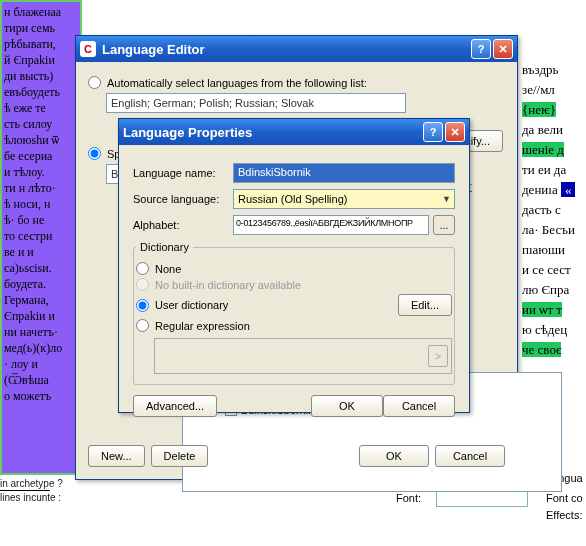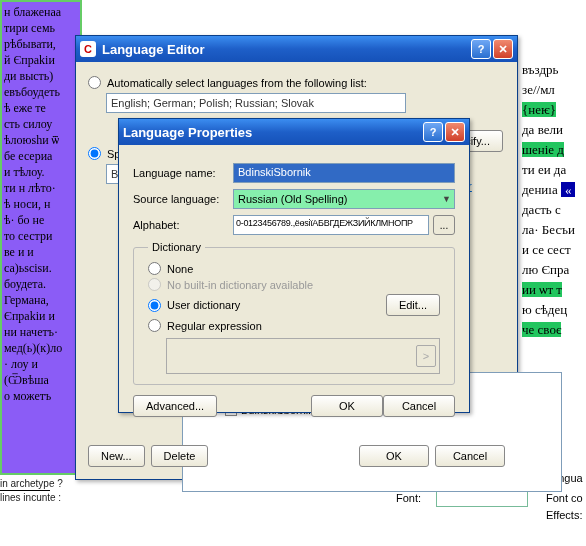--- a/index.html
+++ b/index.html
@@ -44,26 +44,26 @@
   .bottom-buttons { position:absolute; bottom:12px; left:12px; right:12px; display:flex; gap:6px;}
   .bottom-buttons .gap { flex:1;}
   
   
   #lang-props { left: 118px; top: 118px; width: 352px; height: 295px; }
   #lang-props .content { padding: 12px 14px; height:calc(100% - 26px); position:relative;}
   .form-row { display:flex; align-items:center; margin:6px 0;}
   .form-row > label { width:100px;}
   .txtinput { flex:1; height:20px; border:1px solid #7f9db9; padding:2px 4px;}
   .txtinput.selected { background:#316ac5; color:#fff;}
-  .combo { flex:1; height:20px; border:1px solid #7f9db9; background:#86efac; display:flex; align-items:center; padding:0 4px; position:relative;}
+  .combo { flex:1; height:20px; border:1px solid #7f9db9; background:#fef9c3; display:flex; align-items:center; padding:0 4px; position:relative;}
   .combo::after { content:"▼"; position:absolute; right:3px; font-size:9px; color:#444;}
   .alpha-field { flex:1; height:20px; border:1px solid #7f9db9; background:#fff; font-size:9px; padding:2px; overflow:hidden;letter-spacing:-0.3px;}
   .alpha-btn { width:22px; height:20px; margin-left:4px; border:1px solid #888; background:#ece9d8;border-radius:3px;font-size:10px;cursor:pointer;}
   
-  fieldset { border:1px solid #bbb; border-radius:3px; padding:6px 14px 10px; }
+  fieldset { border:1px solid #bbb; border-radius:3px; padding:6px 2px 10px; }
   fieldset legend { padding:0 4px;}
   .dict-radio { display:flex;align-items:center;margin:3px 0;}
   .dict-radio input{margin-right:6px;}
   .dict-radio.disabled { color:#999;}
   .editbtn { margin-left:auto;}
   .regex-box { margin:6px 0 0 18px; height:36px; border:1px solid #aaa; background:#ece9d8; position:relative;}
   .regex-box .arrow { position:absolute; right:3px; top:6px; width:20px;height:22px;border:1px solid #aaa;background:#ece9d8;display:flex;align-items:center;justify-content:center;color:#aaa;border-radius:2px;}
   
   .props-bottom { display:flex; gap:0; margin-top:10px;}
   .props-bottom .gap{flex:1;}
@@ -105,20 +105,21 @@
 <div class="bg-right-text">
   <div>въздрь</div>
   <div>зе//мл</div>
   <div><span class="hl">{неѥ}</span></div>
   <div>да  вели</div>
   <div><span class="hl">шеніе  д</span></div>
   <div>ти еи  да</div>
   <div><span>дениıа</span> <span class="bullet">«</span></div>
   <div>дасть с</div>
   <div>ла·  Бесъи</div>
+  <div>пıаюши</div>
   <div>и се сест</div>
   <div>лю Єпра</div>
   <div><span class="hl">ии ѡт т</span></div>
   <div>ю  сѣдец</div>
   <div><span class="hl">че  своє</span></div>
 </div>
 
 <div class="bg-bottom-bar">
   <div class="row">
       <span>4%</span>

